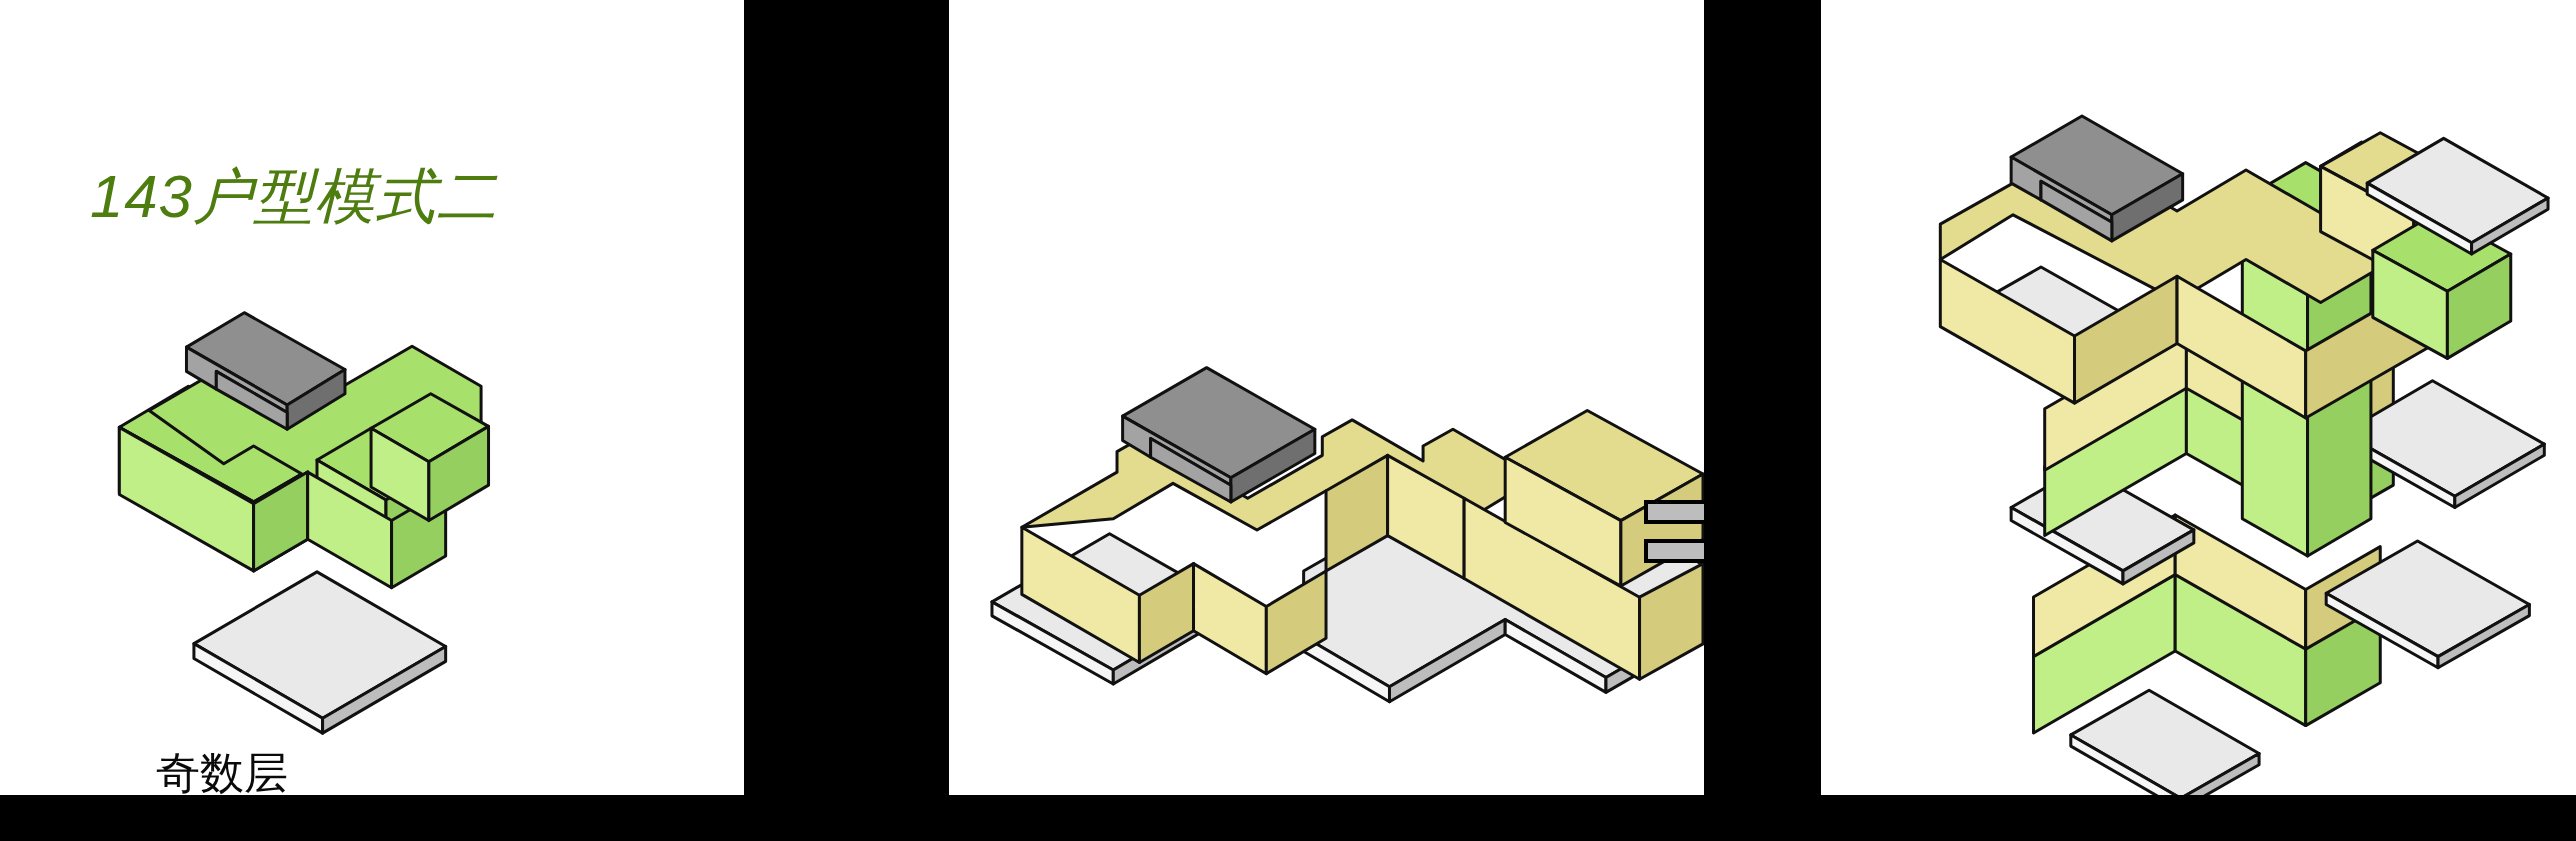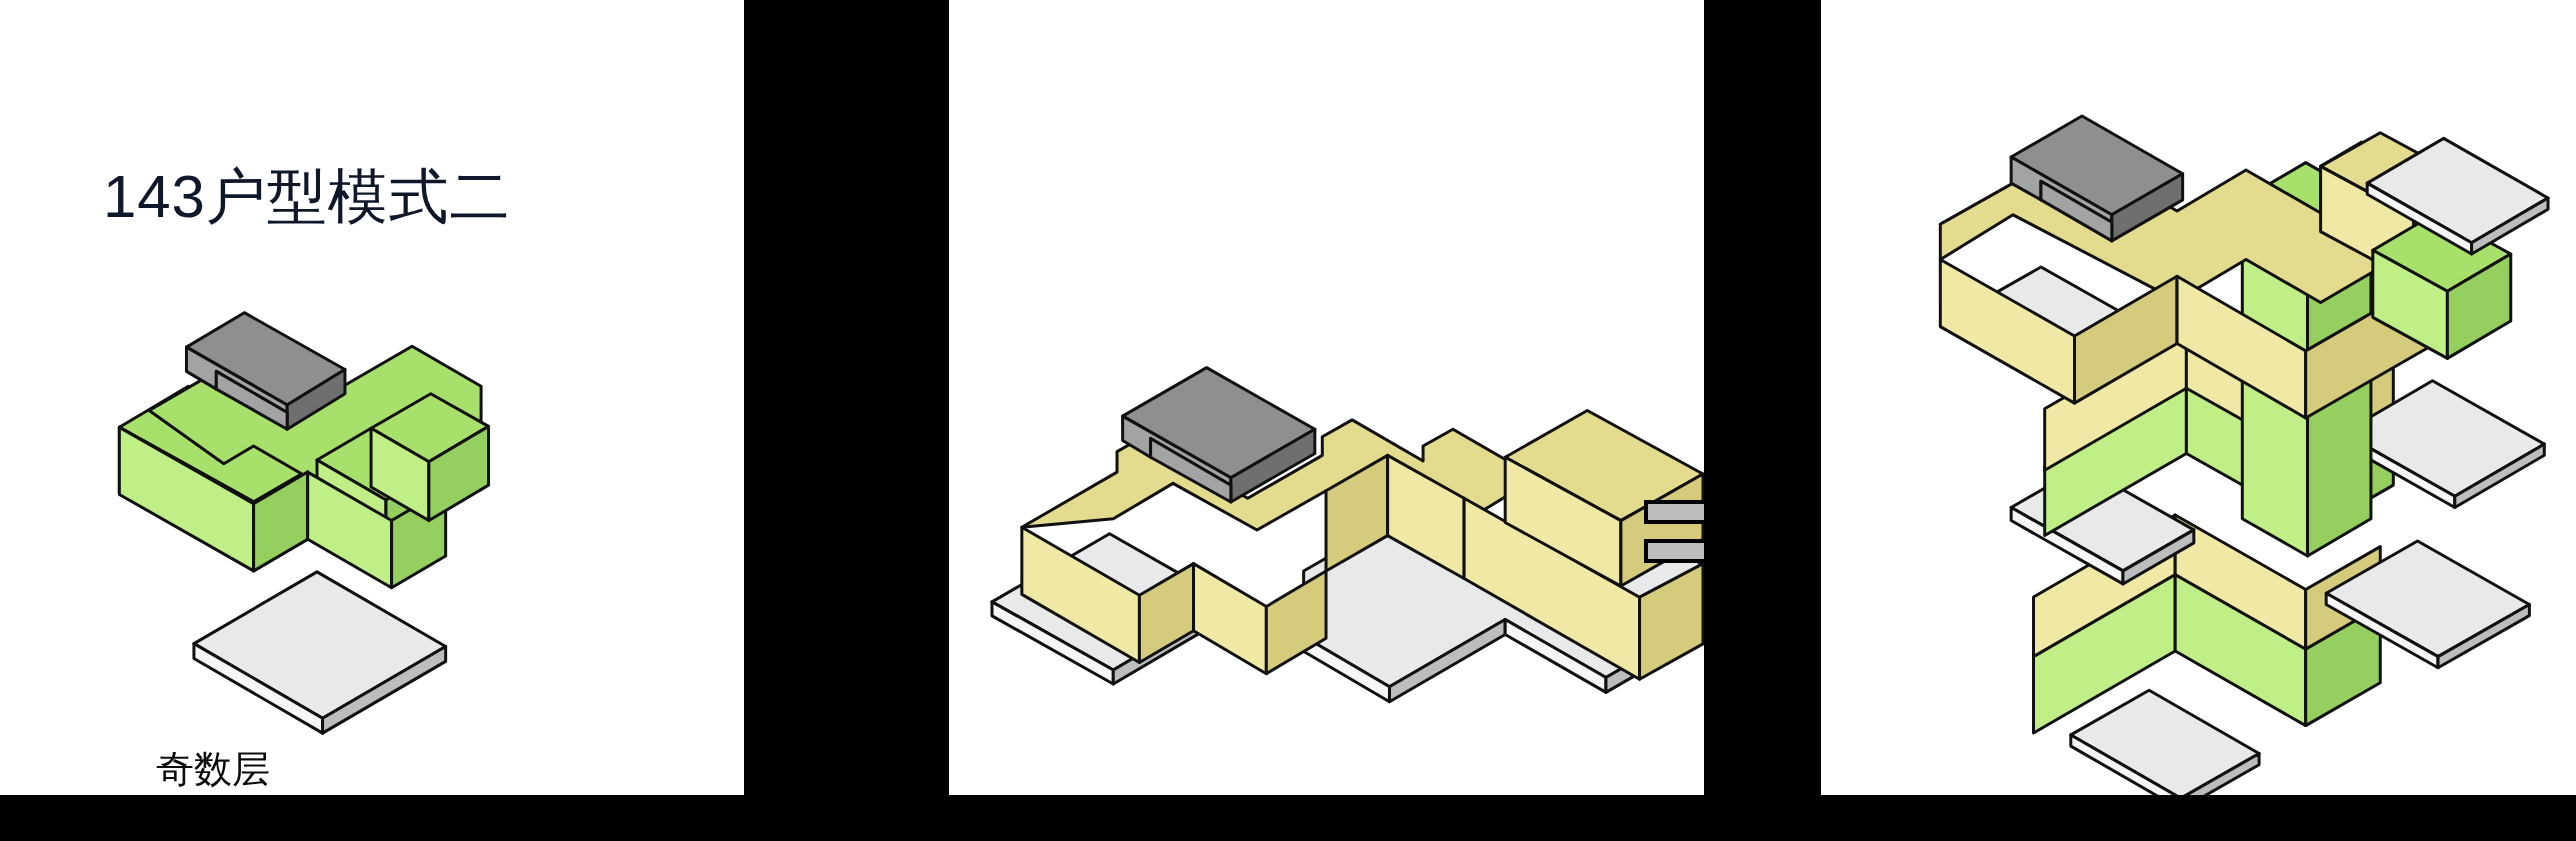--- a/index.html
+++ b/index.html
@@ -10,23 +10,23 @@
   .panel{position:absolute;top:0;height:795px;background:#ffffff;overflow:hidden;}
   #panel-odd{left:0;width:744px;}
   #panel-even{left:949px;width:755px;}
   #panel-comb{left:1821px;width:755px;}
 
   .band{position:absolute;top:0;height:795px;background:#000000;}
   #band-1{left:744px;width:205px;}
   #band-2{left:1704px;width:117px;}
   #bottom-bar{position:absolute;left:0;top:795px;width:2576px;height:47px;background:#000000;}
 
-  .title{position:absolute;left:103px;top:157px;font-size:60px;color:#0f172a;
-         letter-spacing:0.9px;white-space:nowrap;font-weight:400;}
-  .caption{position:absolute;font-size:38px;color:#0a0a0a;white-space:nowrap;font-weight:400;}
+  .title{position:absolute;left:90px;top:157px;font-size:60px;color:#4d7c0f;
+         letter-spacing:0.9px;white-space:nowrap;font-weight:400;font-style:italic;}
+  .caption{position:absolute;font-size:44px;color:#0a0a0a;white-space:nowrap;font-weight:400;}
   #cap-odd{left:156px;top:744px;}
   #cap-even{left:165px;top:746px;}
 
   
   #equals{position:absolute;left:1644px;top:500px;width:131px;height:63px;}
   #equals .bar{position:absolute;left:0;width:131px;height:24px;
                background:#bdbdbd;border:4.7px solid #000;box-sizing:border-box;}
   #equals .bar.b1{top:0;}
   #equals .bar.b2{top:39px;}
 

